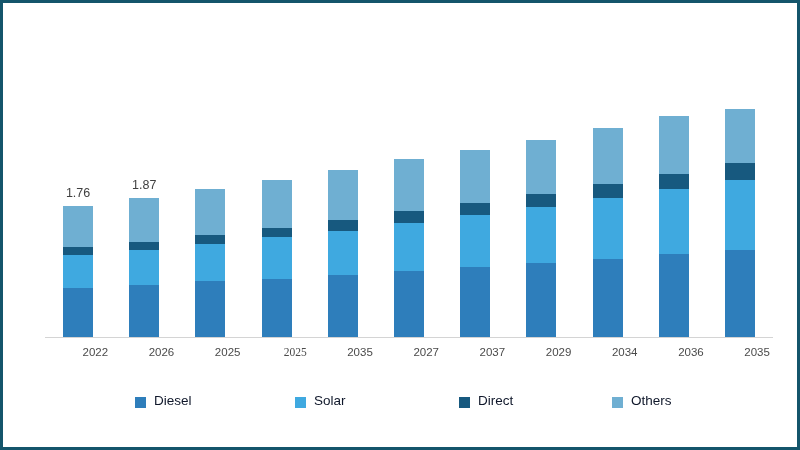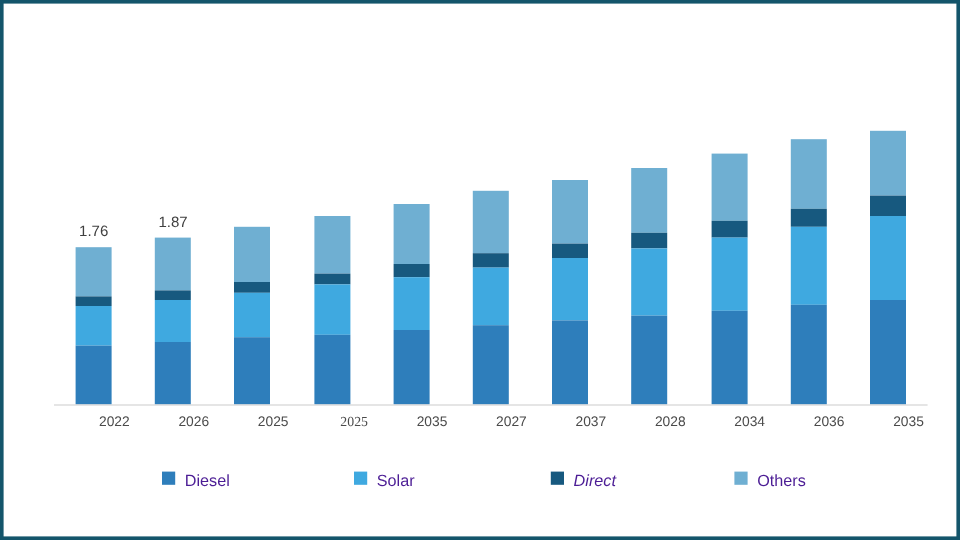--- a/index.html
+++ b/index.html
@@ -48,22 +48,22 @@
   }
   .xlabel{
     position:absolute;top:339px;
     font-size:11.5px;color:#4a4a4a;
     text-align:right;width:60px;
   }
   #legend{
     position:absolute;left:0;top:386px;width:800px;height:22px;
   }
   .lg{
-    position:absolute;display:flex;align-items:flex-start;gap:8px;
-    font-size:13.5px;color:#4c1d95;
+    position:absolute;display:flex;align-items:flex-end;gap:8px;
+    font-size:13.5px;color:#0f172a;
   }
   .sw{width:11px;height:11px;display:inline-block;}
   #source{
     position:absolute;right:40px;top:424px;
     font-size:10.5px;color:#555555;
   }
 </style>
 </head>
 <body>
 
@@ -143,37 +143,37 @@
 
     <div id="legend">
         <div class="lg" style="left: 128px;">
           <span class="sw" style="background: rgb(46, 126, 187);"></span>
           <span>Diesel</span>
         </div>
         <div class="lg" style="left: 288px;">
           <span class="sw" style="background: rgb(63, 169, 224);"></span>
           <span>Solar</span>
         </div>
-        <div class="lg" style="left: 452px; font-style: italic;">
+        <div class="lg" style="left: 452px;">
           <span class="sw" style="background: rgb(23, 89, 127);"></span>
           <span>Direct</span>
         </div>
         <div class="lg" style="left: 605px;">
           <span class="sw" style="background: rgb(111, 175, 210);"></span>
           <span>Others</span>
         </div>
       </div>
 
   <div class="xlabel" style="left: 41.0909px;">2022</div>
       <div class="xlabel" style="left: 107.273px;">2026</div>
       <div class="xlabel" style="left: 173.455px;">2025</div>
       <div class="xlabel" style="left: 239.636px; font-family: Liberation Serif, serif;">2025</div>
       <div class="xlabel" style="left: 305.818px;">2035</div>
       <div class="xlabel" style="left: 372px;">2027</div>
       <div class="xlabel" style="left: 438.182px;">2037</div>
-      <div class="xlabel" style="left: 504.364px;">2028</div>
+      <div class="xlabel" style="left: 504.364px;">2029</div>
       <div class="xlabel" style="left: 570.545px;">2034</div>
       <div class="xlabel" style="left: 636.727px;">2036</div>
       <div class="xlabel" style="left: 702.909px;">2035</div>
       <div class="vlabel" style="left: 41.0909px; width: 60px; top: 178.973px;">1.76</div>
       <div class="vlabel" style="left: 107.273px; width: 60px; top: 171.189px;">1.87</div>
     </div>
 </div>
 
 </body></html>

